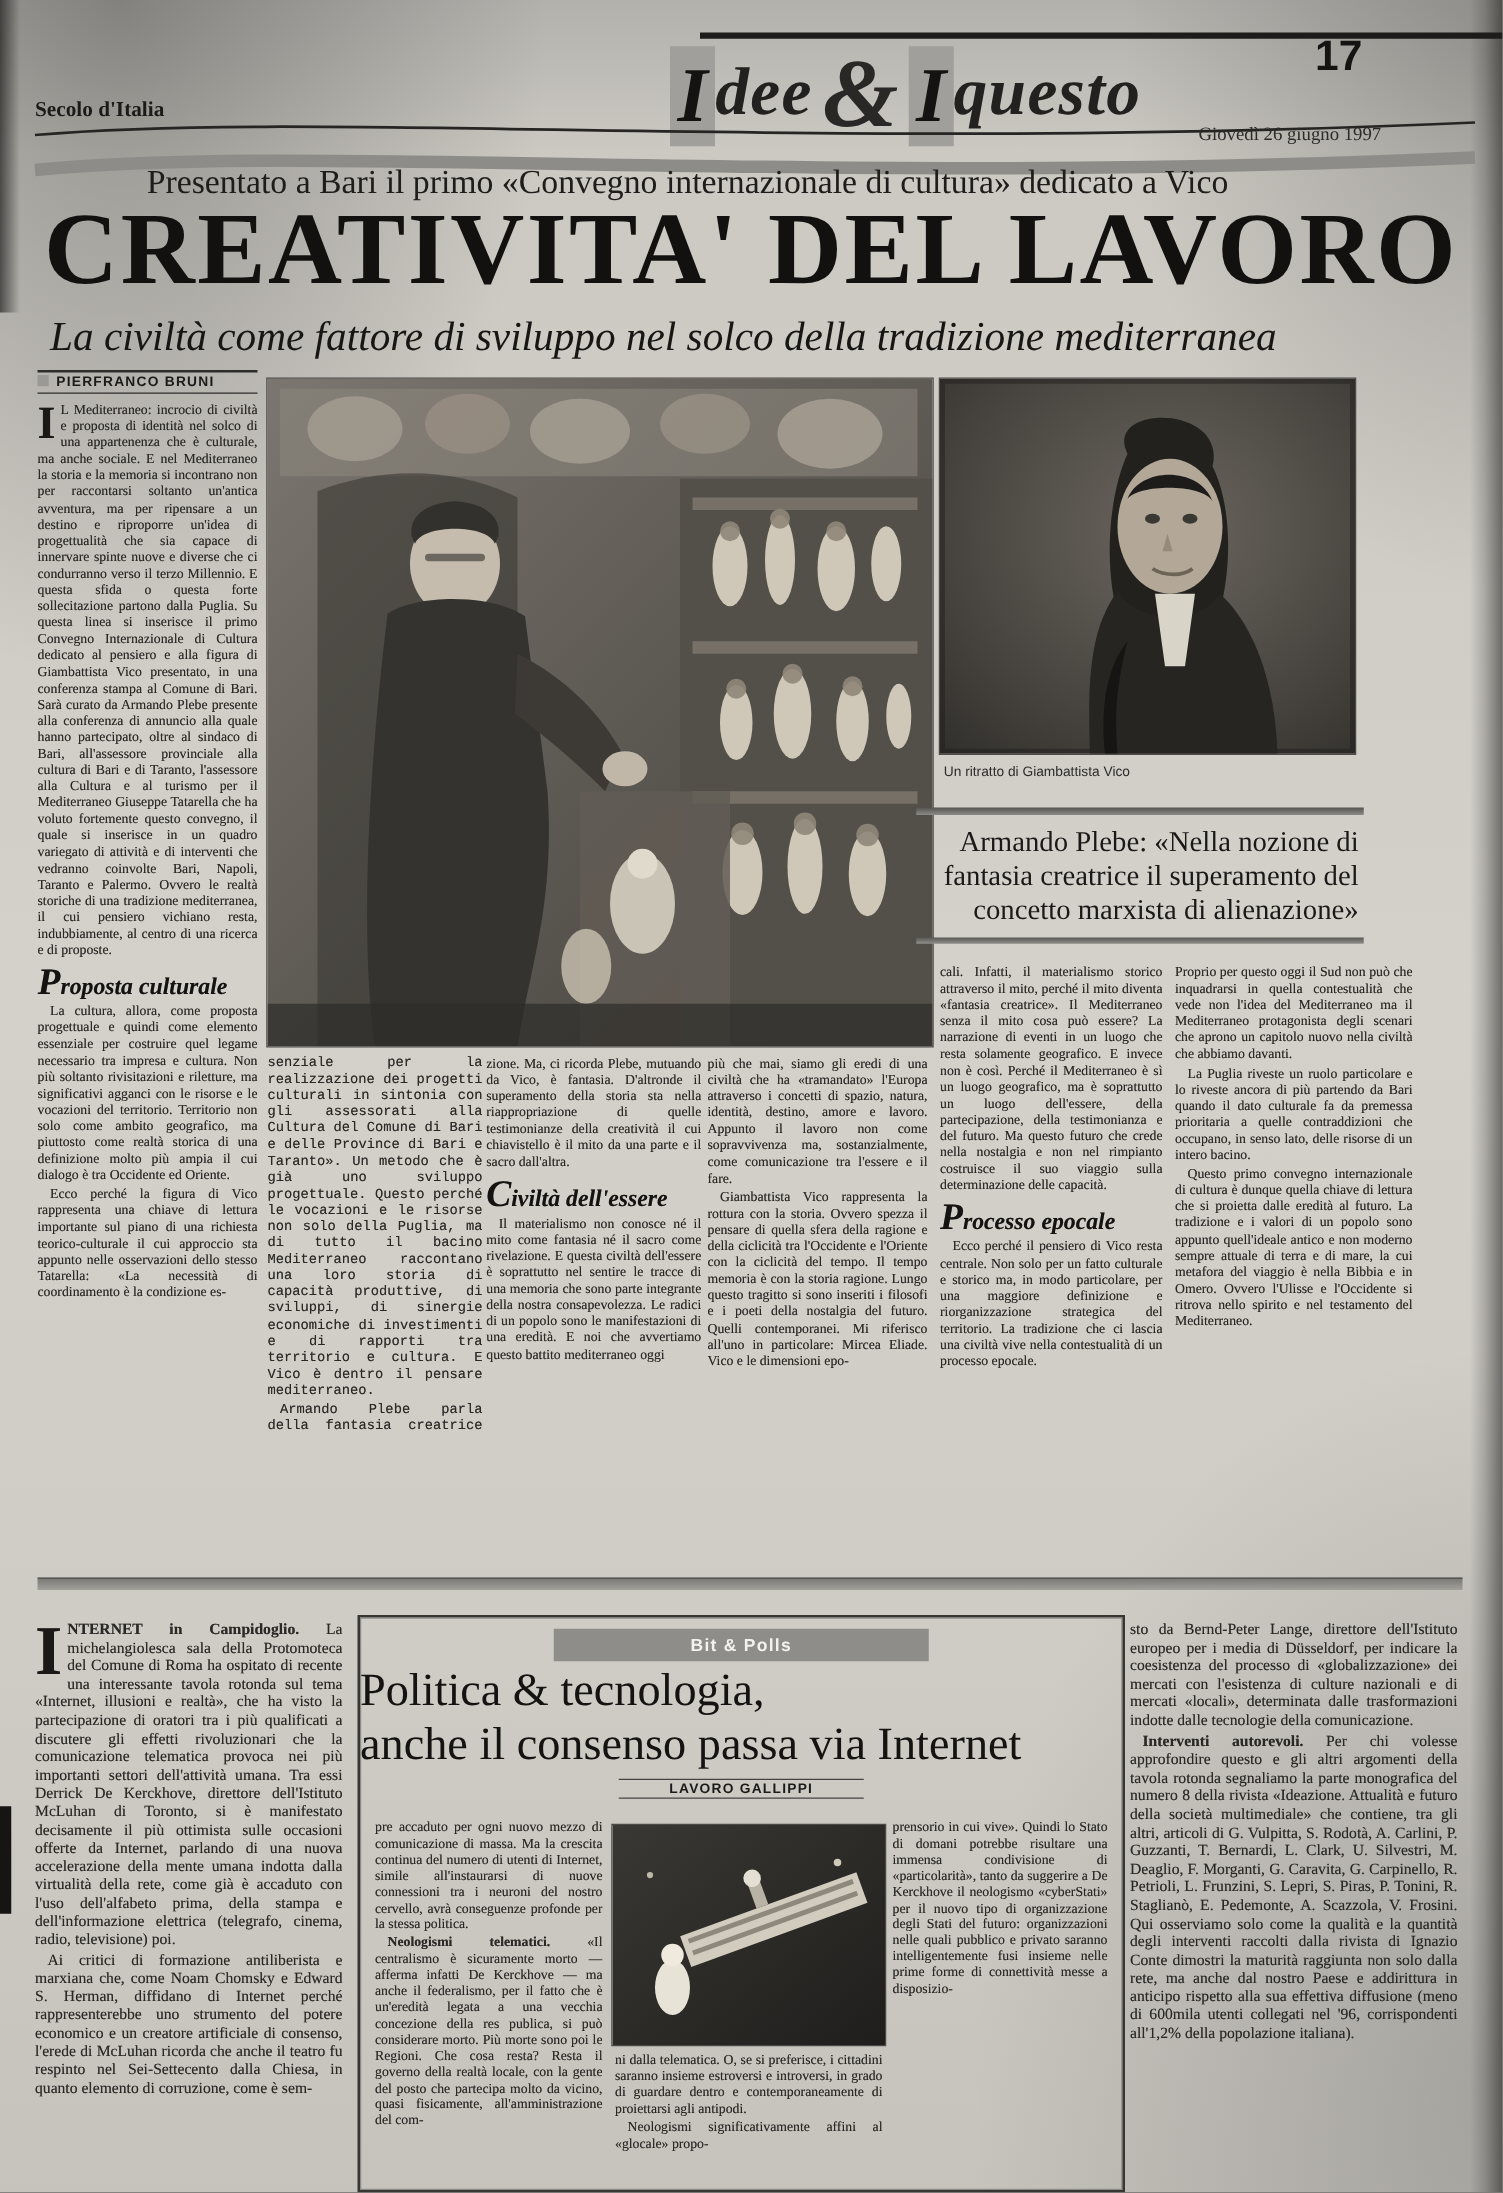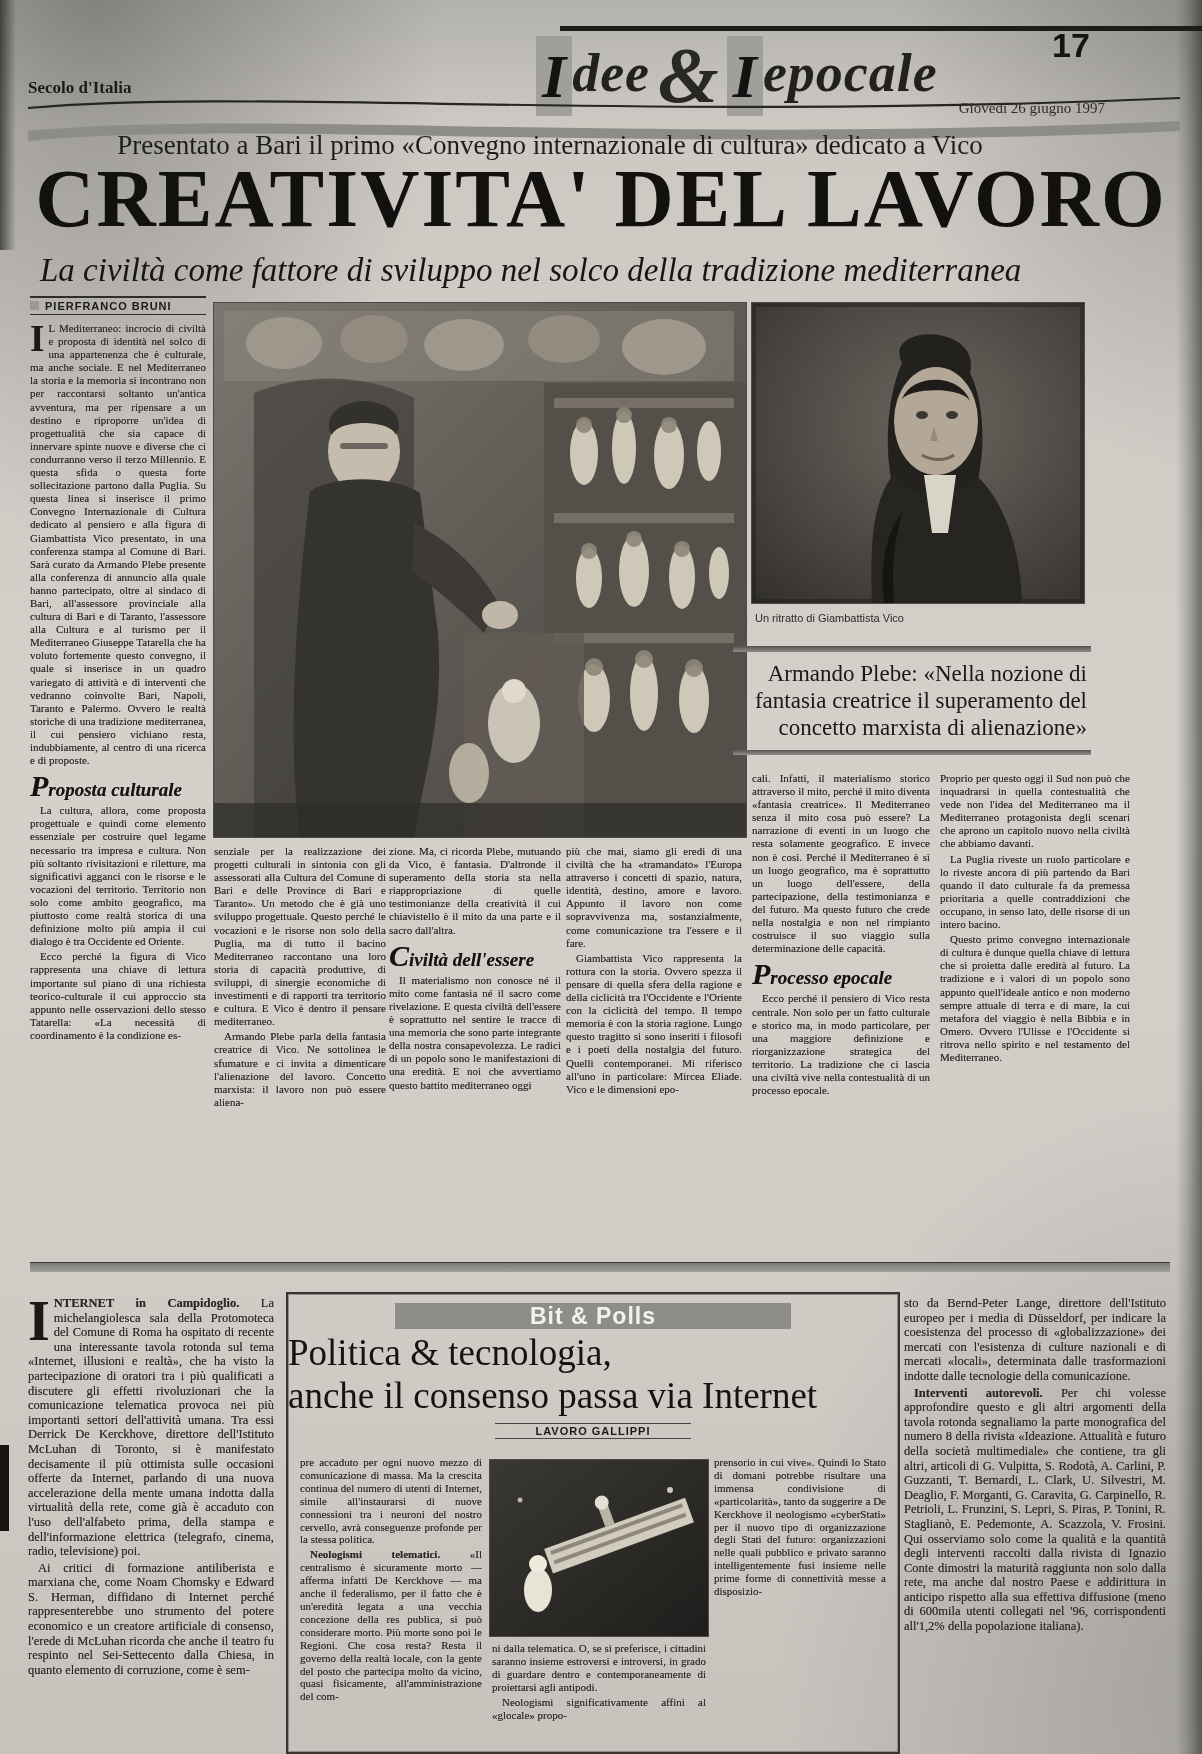--- a/index.html
+++ b/index.html
@@ -46,21 +46,21 @@
   .col{position:absolute;font-size:11px;line-height:13.1px;text-align:justify;overflow:hidden;
     color:#2a2825;text-shadow:0 0 .5px rgba(45,43,40,.55);}
   .col p{margin:0 0 2px;text-indent:10px;}
   .col p.noind{text-indent:0;}
   .dropcap{float:left;font-size:37px;line-height:30px;padding:2px 4px 0 0;font-weight:bold;color:#1a1918;}
   .dropcap.big{font-size:56px;line-height:46px;}
   .sect{margin:8px 0 5px;font-style:italic;font-weight:bold;color:#141312;text-align:left;}
   .sect .sect-cap{font-size:30px;line-height:22px;}
   .sect .sect-rest{font-size:19px;}
   #col1{left:30px;top:322px;width:176px;height:932px;}
-  #col2{left:214px;top:845px;width:172px;height:300px;}
+  #col2{left:214px;top:845px;width:172px;height:300px;font-family:Liberation Mono, monospace;}
   #col3{left:389px;top:845px;width:172px;height:300px;}
   #col4{left:566px;top:845px;width:176px;height:300px;}
   #col5{left:752px;top:772px;width:178px;height:374px;}
   #col6{left:940px;top:772px;width:190px;height:374px;}
 
   .photo{position:absolute;display:block;outline:1px solid #4c4a47;}
   #photo-main{left:214px;top:303px;}
   #photo-portrait{left:752px;top:303px;}
   .caption{position:absolute;left:755px;top:612px;font-family:"Liberation Sans",sans-serif;
     font-size:11px;color:#2c2b29;}
@@ -71,22 +71,22 @@
   .pq-rule2{height:5px;background:linear-gradient(180deg,#5a5854,#918f8b);}
 
   .article-sep{position:absolute;left:30px;top:1262px;width:1140px;height:9px;
     background:linear-gradient(180deg,#7c7a76,#a3a19c);border-top:1px solid #3a3936;}
 
   
   #colA{left:28px;top:1296px;width:246px;height:450px;font-size:12.5px;line-height:14.6px;}
   #colD{left:904px;top:1296px;width:262px;height:452px;font-size:12.5px;line-height:14.6px;}
   .center-box{position:absolute;left:286px;top:1292px;width:610px;height:458px;
     border:2px solid #37363 3;border:2px solid #373633;box-shadow:inset 0 0 0 1px #8e8c88;}
-  .banner{width:396px;margin:9px auto 2px;background:#8f8d89;color:#f4f2ee;text-align:center;
-    font-family:"Liberation Sans",sans-serif;font-weight:bold;font-size:23px;line-height:26px;letter-spacing:1px;}
+  .banner{width:300px;margin:9px auto 2px;background:#8f8d89;color:#f4f2ee;text-align:center;
+    font-family:"Liberation Sans",sans-serif;font-weight:bold;font-size:14px;line-height:26px;letter-spacing:1px;}
   .headline-b{text-align:left;font-size:37px;line-height:43px;font-weight:normal;color:#141312;margin:2px 0 0;}
   .byline-b{display:block;text-align:center;margin-top:4px;}
   .byline-b span{display:inline-block;border-top:1px solid #444;border-bottom:1px solid #444;
     padding:1px 40px;font-family:"Liberation Sans",sans-serif;font-weight:bold;font-size:11px;
     letter-spacing:1px;color:#1b1a19;}
   #colB{left:12px;top:162px;width:182px;height:288px;}
   #colC{left:426px;top:162px;width:172px;height:288px;}
   #photo-bottom{left:202px;top:166px;}
   #under-photo{left:204px;top:348px;width:214px;height:102px;}
   .center-box .col{font-size:11px;line-height:12.9px;}
@@ -96,21 +96,21 @@
 <body>
 
 <div class="page">
 
   <div class="edge-right"></div>
   <div class="edge-left-top"></div>
   <div class="edge-left-mark"></div>
   <div class="topline"></div>
 
   <div class="masthead">
-    <span class="mh-cap">I</span><span class="mh-word">dee</span><span class="mh-amp">&amp;</span><span class="mh-cap">I</span><span class="mh-word">epocale</span>
+    <span class="mh-cap">I</span><span class="mh-word">dee</span><span class="mh-amp">&amp;</span><span class="mh-cap">I</span><span class="mh-word">questo</span>
   </div>
   <div class="pageno">17</div>
   <div class="paper-name">Secolo d'Italia</div>
 
   <svg class="waves" width="1202" height="70">
     <path d="M28,24 C260,4 640,38 1180,14" stroke="#262523" stroke-width="2.2" fill="none"></path>
     <path d="M28,52 C260,30 640,66 1180,42" stroke="#8e8c88" stroke-width="10" fill="none"></path>
   </svg>
   <div class="dateline">Giovedì 26 giugno 1997</div>
 

